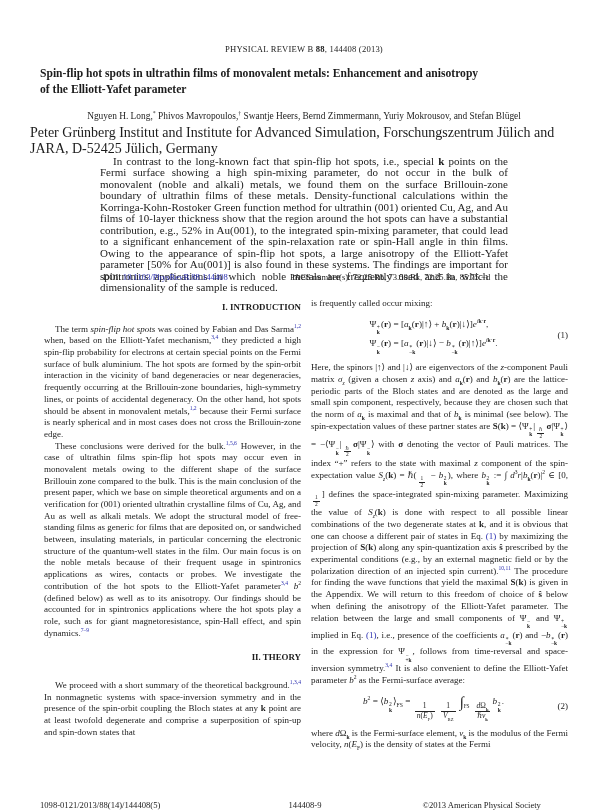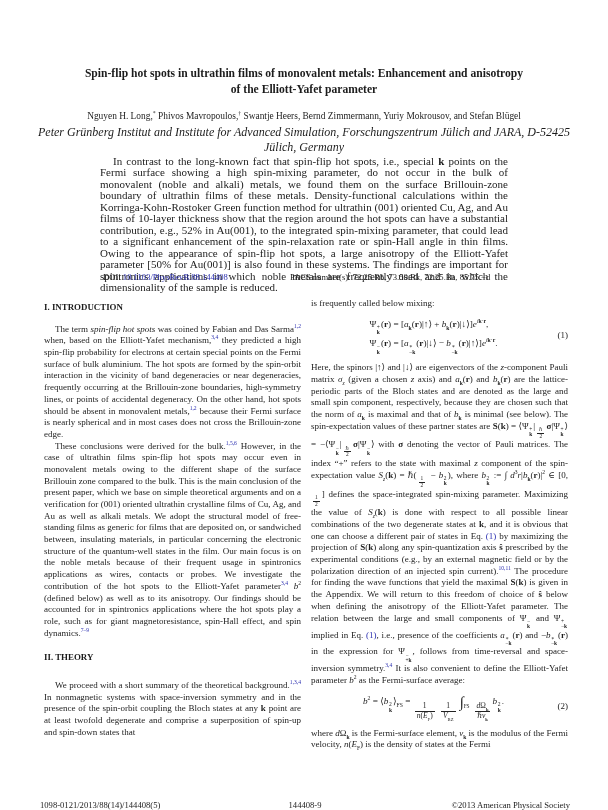--- a/index.html
+++ b/index.html
@@ -12,29 +12,29 @@
     color: #1c1c1c;
     font-family: "Liberation Serif", "DejaVu Serif", serif;
     overflow: hidden;
   }
   .journal-header {
     position: absolute; top: 44px; left: 0; right: 0;
     text-align: center; font-size: 8.6px; letter-spacing: .2px;
   }
   .paper-title {
     position: absolute; top: 66px; left: 40px; right: 40px;
-    text-align: center; font-size: 11.6px; font-weight: bold; line-height: 15.5px;
+    font-size: 11.6px; font-weight: bold; line-height: 15.5px;
   }
   .authors {
     position: absolute; top: 111px; left: 30px; right: 30px;
     text-align: center; font-size: 9.4px;
   }
   .affiliation {
     position: absolute; top: 125px; left: 30px; right: 30px;
-    text-align: center; font-style: italic; font-size: 12px;
+    text-align: left; font-size: 14px;
   }
   .received {
     position: absolute; top: 138px; left: 30px; right: 30px;
     text-align: center; font-size: 8.6px;
   }
   .abstract {
     position: absolute; top: 156px; left: 100px; width: 408px;
     font-size: 11px; line-height: 11.45px; text-align: justify;
     text-indent: 13px;
   }
@@ -45,21 +45,21 @@
   .cite { color: #2b2fb0; }
   sup { font-size: 0.62em; vertical-align: super; line-height: 0; }
   sub { font-size: 0.62em; vertical-align: sub; line-height: 0; }
   .fnmark { font-size: 0.62em; vertical-align: super; line-height: 0; }
 
   .columns {
     position: absolute; top: 298px; left: 44px; width: 524px;
     display: flex; gap: 10px;
   }
   .col { width: 257px; font-size: 9px; line-height: 11.68px; text-align: justify; }
-  .sec-heading { font-weight: bold; text-align: left; font-size: 8.9px; text-indent: 0; }
+  .sec-heading { font-weight: bold; text-align: right; font-size: 8.9px; text-indent: 0; }
   .sec-heading.first { margin: 4px 0 10px; }
   .sec-heading.second { margin: 13px 0 16px; }
   .para { text-indent: 11px; }
   .para.noind { text-indent: 0; }
 
   .equation { position: relative; display: flex; justify-content: center; align-items: center; padding: 7px 12px 7px 0; }
   .eqlines { display: inline-block; text-align: left; line-height: 15.5px; font-size: 9.2px; text-indent: 0; }
   .eqnum { position: absolute; right: 0; top: 50%; transform: translateY(-50%); font-size: 9px; }
 
   .stk { display: inline-flex; flex-direction: column; align-items: flex-start;
@@ -71,27 +71,28 @@
   .frac.fsm { font-size: 0.6em; vertical-align: -0.45em; line-height: 1.05; }
   .int { font-size: 15px; vertical-align: -3px; margin-left: 2px; }
   .intlim { font-size: 0.58em; vertical-align: -0.75em; margin-right: 3px; }
 
   .footer {
     position: absolute; top: 765px; left: 40px; right: 38px;
     display: flex; font-size: 8.6px; margin-top: 35px;
   }
   .footer span { flex: 1; }
   .footer .f-center { text-align: center; }
-  .footer .f-right { text-align: right; }
+  .footer .f-right { text-align: center; }
 </style>
 </head>
 <body>
 
 <div class="page">
 
+  <div class="journal-header">PHYSICAL REVIEW B <b>88</b>, 144408 (2013)</div>
 
   <div class="paper-title">Spin-flip hot spots in ultrathin films of monovalent metals: Enhancement and anisotropy<br>of the Elliott-Yafet parameter</div>
 
   <div class="authors">Nguyen H. Long,<sup class="fnmark">*</sup> Phivos Mavropoulos,<sup class="fnmark">†</sup> Swantje Heers, Bernd Zimmermann, Yuriy Mokrousov, and Stefan Blügel</div>
 
   <div class="affiliation">Peter Grünberg Institut and Institute for Advanced Simulation, Forschungszentrum Jülich and JARA, D-52425 Jülich, Germany</div>
 
 
   <div class="abstract">In contrast to the long-known fact that spin-flip hot spots, i.e., special <b>k</b> points on the Fermi surface showing a high spin-mixing parameter, do not occur in the bulk of monovalent (noble and alkali) metals, we found them on the surface Brillouin-zone boundary of ultrathin films of these metals. Density-functional calculations within the Korringa-Kohn-Rostoker Green function method for ultrathin (001) oriented Cu, Ag, and Au films of 10-layer thickness show that the region around the hot spots can have a substantial contribution, e.g., 52% in Au(001), to the integrated spin-mixing parameter, that could lead to a significant enhancement of the spin-relaxation rate or spin-Hall angle in thin films. Owing to the appearance of spin-flip hot spots, a large anisotropy of the Elliott-Yafet parameter [50% for Au(001)] is also found in these systems. The findings are important for spintronics applications in which noble metals are frequently used and in which the dimensionality of the sample is reduced.</div>
 
@@ -104,21 +105,21 @@
 
     <div class="col">
       <div class="sec-heading first">I. INTRODUCTION</div>
       <div class="para">The term <i>spin-flip hot spots</i> was coined by Fabian and Das Sarma<sup class="cite">1,2</sup> when, based on the Elliott-Yafet mechanism,<sup class="cite">3,4</sup> they predicted a high spin-flip probability for electrons at certain special points on the Fermi surface of bulk aluminium. The hot spots are formed by the spin-orbit interaction in the vicinity of band degeneracies or near degeneracies, frequently occurring at the Brillouin-zone boundaries, high-symmetry lines, or points of accidental degeneracy. On the other hand, hot spots should be absent in monovalent metals,<sup class="cite">1,2</sup> because their Fermi surface is nearly spherical and in most cases does not cross the Brillouin-zone edge.</div>
       <div class="para">These conclusions were derived for the bulk.<sup class="cite">1,5,6</sup> However, in the case of ultrathin films spin-flip hot spots may occur even in monovalent metals owing to the different shape of the surface Brillouin zone compared to the bulk. This is the main conclusion of the present paper, which we base on simple theoretical arguments and on a verification for (001) oriented ultrathin crystalline films of Cu, Ag, and Au as well as alkali metals. We adopt the structural model of free-standing films as generic for films that are deposited on, or sandwiched between, insulating materials, in particular concerning the electronic structure of the quantum-well states in the film. Our main focus is on the noble metals because of their frequent usage in spintronics applications as wires, contacts or probes. We investigate the contribution of the hot spots to the Elliott-Yafet parameter<sup class="cite">3,4</sup> <i>b</i><sup>2</sup> (defined below) as well as to its anisotropy. Our findings should be accounted for in spintronics applications where the hot spots play a role, such as for giant magnetoresistance, spin-Hall effect, and spin dynamics.<sup class="cite">7–9</sup></div>
       <div class="sec-heading second">II. THEORY</div>
       <div class="para">We proceed with a short summary of the theoretical background.<sup class="cite">1,3,4</sup> In nonmagnetic systems with space-inversion symmetry and in the presence of the spin-orbit coupling the Bloch states at any <b>k</b> point are at least twofold degenerate and comprise a superposition of spin-up and spin-down states that</div>
     </div>
 
     <div class="col">
-      <div class="para noind">is frequently called below mixing:</div>
+      <div class="para noind">is frequently called occur mixing:</div>
       <div class="equation">
         <span class="eqlines">
           <span>Ψ<span class="stk">
                 <span>+</span>
                 <span><b>k</b></span>
               </span>(<b>r</b>) = [<i>a</i><sub><b>k</b></sub>(<b>r</b>)|↑⟩ + <i>b</i><sub><b>k</b></sub>(<b>r</b>)|↓⟩]<i>e</i><sup><i>i</i><b>k</b>·<b>r</b></sup>,</span><br>
           <span>Ψ<span class="stk">
                 <span>−</span>
                 <span><b>k</b></span>
               </span>(<b>r</b>) = [<i>a</i><span class="stk">

